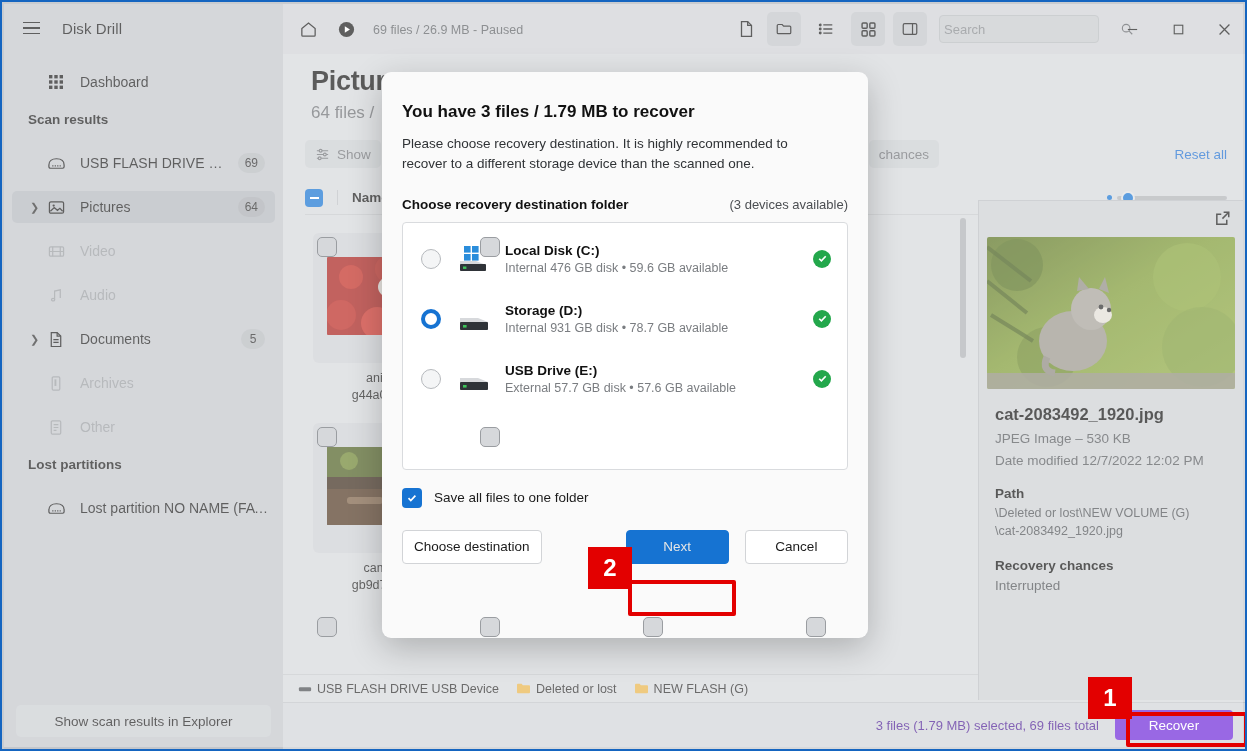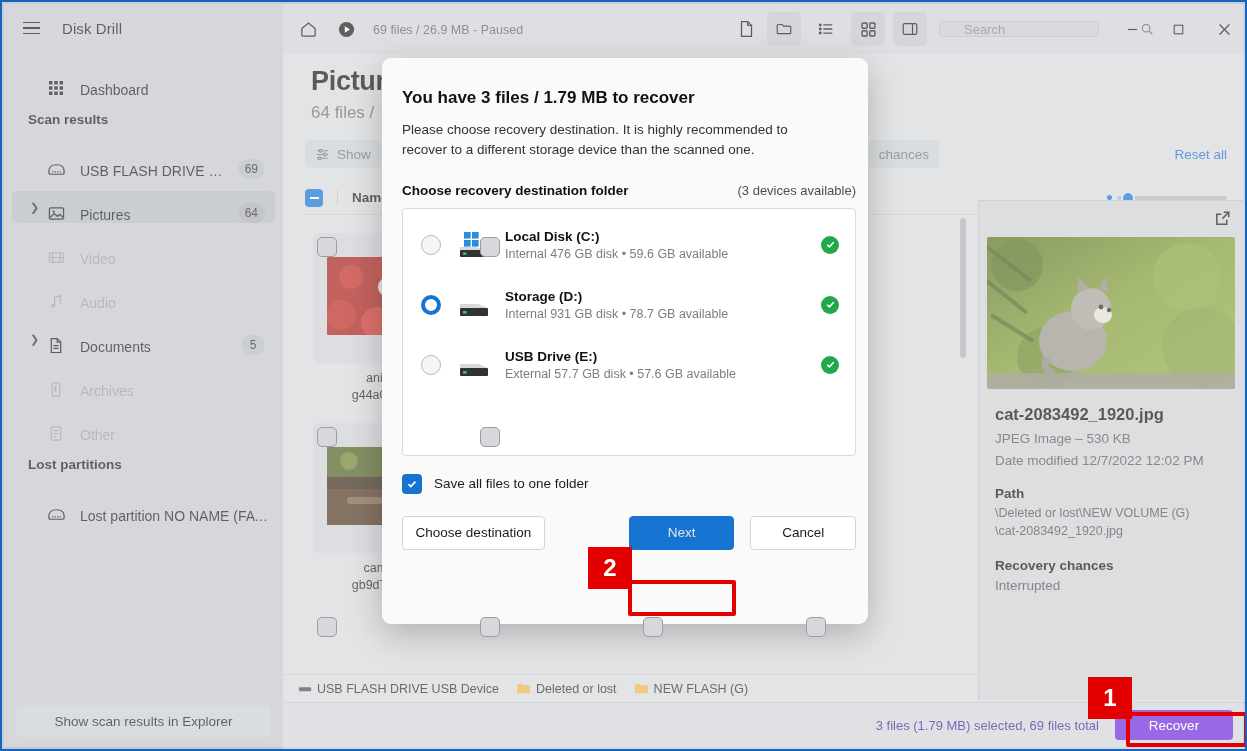--- a/index.html
+++ b/index.html
@@ -28,21 +28,21 @@
   }
   .side-top { display: flex; align-items: center; height: 48px; padding-left: 12px; }
   .hamburger { width: 30px; height: 30px; display: flex; flex-direction: column;
     justify-content: center; align-items: center; gap: 4px; cursor: pointer; }
   .hamburger i { display: block; width: 17px; height: 1.6px; background: #1b1b1b; }
   .brand { font-size: 15px; font-weight: normal; margin-left: 16px; letter-spacing: .1px; }
 
   .nav { padding-top: 10px; flex: 1; }
   .nav-row {
     position: relative;
-    height: 32px; display: flex; align-items: flex-end;
+    height: 32px; display: flex; align-items: center;
     margin: 12px 8px 0 8px; padding-left: 34px; border-radius: 5px;
     font-size: 14px; cursor: pointer;
   }
   .nav-row.sel { background: #b4b8bd; }
   .nav-row .ic { width: 20px; height: 20px; margin-right: 14px; flex: 0 0 20px;
     display: flex; align-items: center; justify-content: center; }
   .nav-row .lbl { flex: 1; white-space: nowrap; overflow: hidden; text-overflow: ellipsis; padding-right: 6px; }
   .nav-row.dim .lbl, .nav-row.dim .ic { color: #8b8e92; opacity: .75; }
   .badge {
     min-width: 24px; height: 20px; border-radius: 10px; background: #b7babe;
@@ -67,23 +67,23 @@
   .titlebar { height: 50px; display: flex; align-items: center; padding: 0 0 0 8px;
               background: #d0d2d6; }
   .tb-icon { width: 34px; height: 34px; border-radius: 5px; display: flex;
              align-items: center; justify-content: center; cursor: pointer; flex: 0 0 34px;}
   .tb-icon.active { background: #c2c5c9; }
   .scan-title { margin-left: 10px; line-height: 1.15; }
   .scan-title .t1 { font-size: 14.5px; font-weight: bold; }
   .scan-title .t2 { font-size: 12.5px; color: #5c5f63; margin-top: 2px; }
   .tb-right { margin-left: auto; display: flex; align-items: center; }
   .search-box {
-    width: 160px; height: 16px; border-radius: 4px; background: #c7cacd;
+    width: 160px; height: 28px; border-radius: 4px; background: #c7cacd;
     border: 1px solid #b7babe; display: flex; align-items: center;
-    padding: 0 24px; margin-right: 10px;
+    padding: 0 4px; margin-right: 10px;
   }
   .search-box input {
     border: none; background: transparent; outline: none; flex: 1;
     font-size: 13px; color: #3a3d40; font-family: inherit;
   }
   .search-box input::placeholder { color: #85888c; }
   .wbtn { width: 46px; height: 32px; display: flex; align-items: center;
           justify-content: center; cursor: pointer; }
 
   .page-head { padding: 12px 0 0 28px; }
@@ -147,23 +147,23 @@
   .preview-img { margin: 2px 8px 0 8px; height: 152px; border-radius: 2px; overflow: hidden; }
   .rp-body { padding: 16px 16px 0 16px; }
   .fname { font-size: 16.5px; font-weight: bold; color: #111; }
   .fmeta { font-size: 13.5px; color: #53565a; margin-top: 7px; }
   .rp-sec { font-size: 13.5px; font-weight: bold; color: #111; margin-top: 18px; }
   .rp-val { font-size: 12.5px; color: #4d5054; margin-top: 3px; line-height: 1.45; word-break: break-all; }
   .rp-val.big { font-size: 13.5px; }
 
   
   #scrim { position: absolute; inset: 2px; background: rgba(255,255,255,0.30); }
-  #modal { position: absolute; left: 380px; top: 56px; width: 486px; height: 566px;
+  #modal { position: absolute; left: 380px; top: 70px; width: 486px; height: 566px;
            background: #fafafa; border-radius: 9px;
-           box-shadow: 0 10px 34px rgba(0,0,0,.23); padding: 22px 12px 0 20px; }
+           box-shadow: 0 10px 34px rgba(0,0,0,.23); padding: 22px 20px 0 20px; }
   .m-title { font-size: 17px; font-weight: bold; color: #111; margin-top: 8px; }
   .m-desc { font-size: 13.5px; color: #303336; line-height: 1.5; margin-top: 12px; width: 400px; }
   .m-row { display: flex; align-items: baseline; margin-top: 22px; }
   .m-sub { font-size: 13.5px; font-weight: bold; color: #111; }
   .m-count { margin-left: auto; font-size: 13px; color: #4b4e52; }
 
   .dev-list { margin-top: 10px; height: 248px; background: #fff;
               border: 1px solid #d9dbde; border-radius: 4px; padding: 6px 0; }
   .dev { height: 60px; display: flex; align-items: center; padding: 0 16px 0 18px; cursor: pointer; }
   .radio { width: 20px; height: 20px; border-radius: 50%; border: 1.5px solid #b6b9bd;

